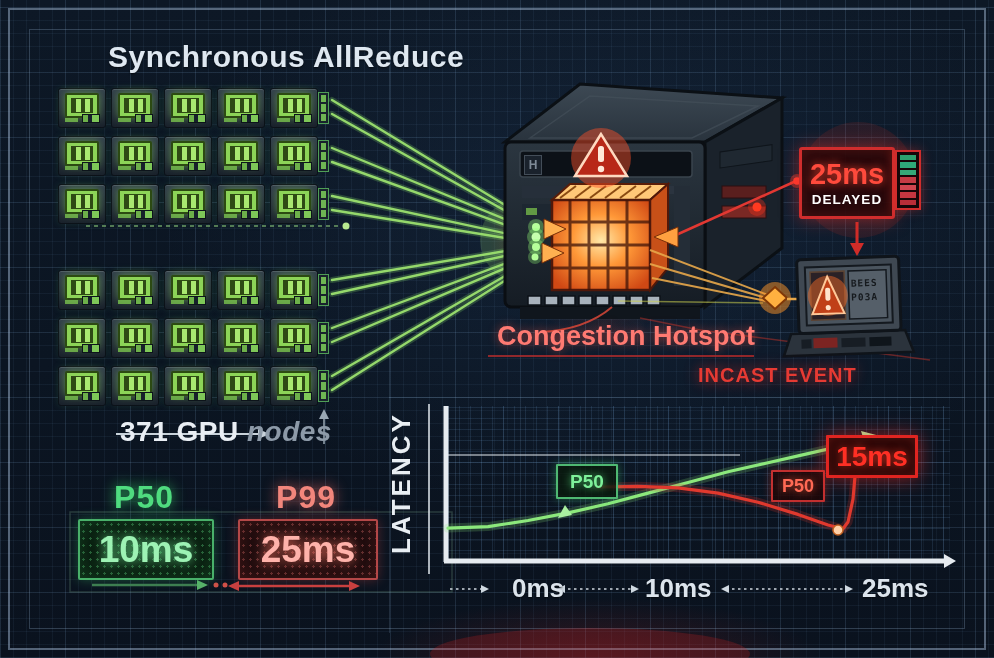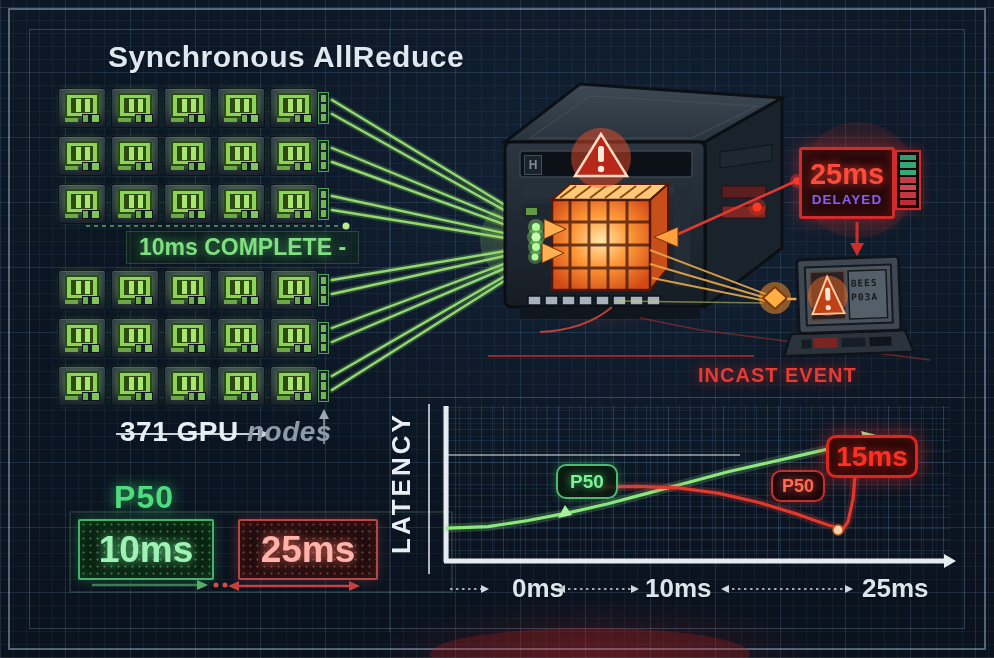--- a/index.html
+++ b/index.html
@@ -68,21 +68,21 @@
 
   
   .switch-logo{left:524px;top:155px;width:16px;height:18px;background:#1a222c;border:1px solid #434d58;
     color:#7e8a97;font-size:12px;font-weight:800;text-align:center;line-height:18px;}
   .switch-nameplate{left:542px;top:156px;width:148px;text-align:center;font-size:13.5px;font-weight:700;
     color:#79element:#79;color:#7a8694;letter-spacing:2.5px;}
   .delayed-badge{left:799px;top:147px;width:90px;height:66px;border:3px solid #cf2d2d;border-radius:3px;
     background:rgba(38,7,9,0.92);display:flex;flex-direction:column;align-items:center;justify-content:center;
     box-shadow:0 0 18px rgba(230,50,40,0.5), inset 0 0 14px rgba(230,60,40,0.2);}
   .delayed-value{font-size:29px;font-weight:800;color:#ff4a3c;text-shadow:0 0 10px rgba(255,70,50,0.9);line-height:1;}
-  .delayed-text{font-size:13.5px;font-weight:800;color:#8b5cf6;letter-spacing:1px;margin-top:3px;}
+  .delayed-text{font-size:13.5px;font-weight:800;color:#ffffff;letter-spacing:1px;margin-top:3px;}
   .delayed-meter{left:895px;top:150px;width:26px;height:60px;border:2px solid #cf2d2d;background:#160608;
     display:flex;flex-direction:column;gap:2px;padding:3px;box-sizing:border-box;
     box-shadow:0 0 12px rgba(230,50,40,0.4);}
   .delayed-meter b{flex:1;}
   .congestion-label{left:497px;top:321px;font-size:27px;font-weight:700;color:#ff7a72;
     text-shadow:0 0 10px rgba(255,90,70,0.55);}
   .incast-label{left:698px;top:364px;font-size:20px;font-weight:800;color:#e63a33;letter-spacing:1px;
     text-shadow:0 0 14px rgba(230,50,40,0.75);}
   .terminal-glitch{left:851px;top:276px;width:36px;font-family:"DejaVu Sans Mono",monospace;
     font-size:9.5px;font-weight:700;color:#161a1e;line-height:1.45;letter-spacing:1px;transform:rotate(-2deg);}
@@ -91,21 +91,21 @@
   .plot-grid{left:448px;top:406px;width:502px;height:156px;
     background-image:
       repeating-linear-gradient(90deg, rgba(110,160,210,0.15) 0 1px, transparent 1px 11px),
       repeating-linear-gradient(0deg, rgba(110,160,210,0.15) 0 1px, transparent 1px 11px),
       repeating-linear-gradient(90deg, rgba(130,175,220,0.12) 0 1px, transparent 1px 55px);}
   .ylabel{left:386px;top:424px;height:130px;display:flex;align-items:center;
     writing-mode:vertical-rl;transform:rotate(180deg);
     font-size:26px;font-weight:800;color:#e8eef3;letter-spacing:3px;}
   .xtick{font-size:26px;font-weight:700;color:#dce4ec;text-shadow:0 1px 2px rgba(0,0,0,0.6);}
   .tick-a{left:512px;top:573px;} .tick-b{left:645px;top:573px;} .tick-c{left:862px;top:573px;}
-  .chart-badge{display:flex;align-items:center;justify-content:center;border-radius:10px;}
+  .chart-badge{display:flex;align-items:center;justify-content:center;border-radius:1px;}
   .cb-green{left:556px;top:464px;width:58px;height:31px;border:2px solid #4fb872;background:rgba(10,26,14,0.85);
     color:#7ef09a;font-size:19px;font-weight:800;box-shadow:0 0 10px rgba(70,220,120,0.4);
     text-shadow:0 0 8px rgba(90,240,130,0.8);}
   .cb-red{left:771px;top:470px;width:50px;height:28px;border:2px solid #c23030;background:rgba(30,7,8,0.85);
     color:#ff6a55;font-size:18px;font-weight:800;box-shadow:0 0 10px rgba(220,60,45,0.4);
     text-shadow:0 0 8px rgba(255,90,60,0.8);}
   .cb-15{left:826px;top:435px;width:86px;height:37px;border:3px solid #e02521;background:#220607;
     color:#ff2f24;font-size:28px;font-weight:800;
     box-shadow:0 0 20px rgba(255,40,30,0.55), inset 0 0 12px rgba(255,60,40,0.25);
     text-shadow:0 0 10px rgba(255,60,40,0.85);}
@@ -538,49 +538,50 @@
       <b></b>
       <b></b>
       <b></b>
     </div>
   <div class="chipcol" style="top:370px">
       <b></b>
       <b></b>
       <b></b>
     </div>
 
-  <div class="abs z3 complete-label">10ms COMPLETE -</div>
   <div class="abs z3 count-label">
     <span>371 GPU</span><span class="muted"> nodes</span>
   </div>
 
   <div class="abs z3 badge-label p50-label">P50</div>
   <div class="abs z3 badge-box p50-box">
     <span>10ms</span>
   </div>
+  <div class="abs z3 badge-label p99-label">P99</div>
   <div class="abs z3 badge-box p99-box">
     <span>25ms</span>
   </div>
 
   <div class="abs z3 switch-logo">H</div>
 
   <div class="abs z3 delayed-badge">
     <div class="delayed-value">25ms</div>
     <div class="delayed-text">DELAYED</div>
   </div>
   <div class="abs z3 delayed-meter">
     <b style="background:#2ea06e"></b>
       <b style="background:#2ea878"></b>
       <b style="background:#35a878"></b>
     <b style="background:#c43b45"></b>
       <b style="background:#cf4550"></b>
       <b style="background:#c43640"></b>
       <b style="background:#b92e38"></b>
   </div>
 
+  <div class="abs z3 congestion-label">Congestion Hotspot</div>
   <div class="abs z3 incast-label">INCAST EVENT</div>
   <div class="abs z3 terminal-glitch">
     <div>BEES</div>
     <div>P03A</div>
   </div>
 
   <div class="abs z3 ylabel">LATENCY</div>
   <div class="abs z3 xtick tick-a">0ms</div>
   <div class="abs z3 xtick tick-b">10ms</div>
   <div class="abs z3 xtick tick-c">25ms</div>

